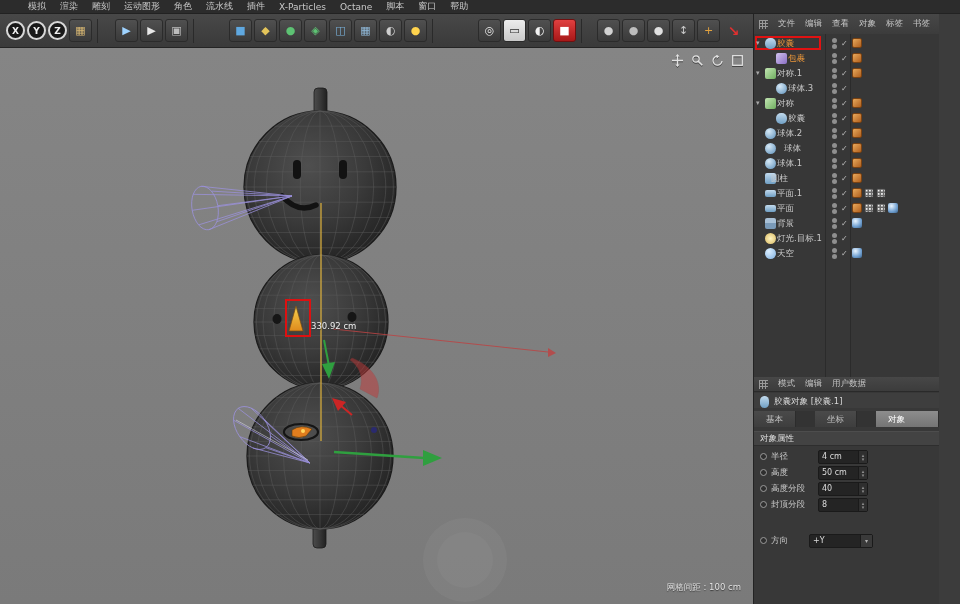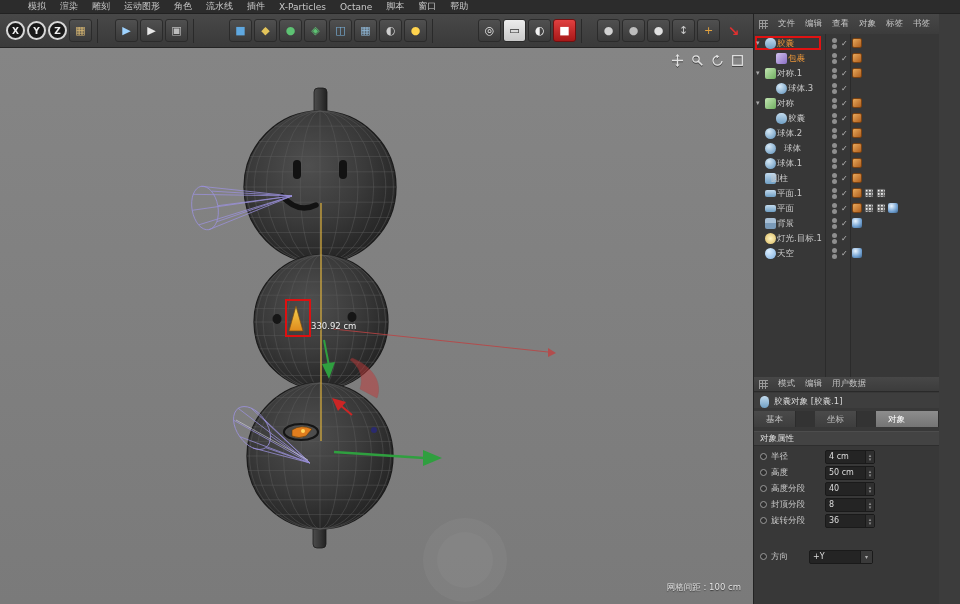--- a/index.html
+++ b/index.html
@@ -87,21 +87,21 @@
   .atab.sel{background:linear-gradient(#8d8d8d,#757575);color:#fff;flex:1;}
   .am-section{position:absolute;left:0;right:0;top:417px;height:13px;line-height:13px;
               font-size:8.5px;color:#dedede;padding-left:6px;background:#434343;
               border-top:1px solid #4d4d4d;border-bottom:1px solid #2e2e2e;}
   .am-fields{position:absolute;left:0;right:0;top:434px;}
   .fld-row{position:relative;height:16px;line-height:16px;font-size:8.5px;}
   .fld-row.last{margin-top:20px;}
   .fld-anim{position:absolute;left:6px;top:5px;width:5px;height:5px;border-radius:50%;
             border:1.5px solid #9a9a9a;background:#2e2e2e;}
   .fld-label{position:absolute;left:17px;color:#c9c9c9;white-space:nowrap;}
-  .fld-input{position:absolute;left:71px;top:2px;width:48px;height:12px;background:#242424;
+  .fld-input{position:absolute;left:64px;top:2px;width:48px;height:12px;background:#242424;
              border:1px solid #1a1a1a;border-radius:2px;display:flex;align-items:stretch;}
   .fld-value{flex:1;padding-left:3px;color:#dcdcdc;font-size:8px;line-height:11px;white-space:nowrap;}
   .spin{width:8px;display:flex;flex-direction:column;align-items:center;justify-content:center;
         line-height:4px;font-size:5px;color:#8e8e8e;border-left:1px solid #1a1a1a;background:#2f2f2f;}
   .fld-dropdown{position:absolute;left:55px;top:2px;width:62px;height:12px;background:#242424;
                 border:1px solid #1a1a1a;border-radius:2px;display:flex;align-items:stretch;}
   .dd-caret{width:11px;text-align:center;font-size:6px;color:#b0b0b0;background:#3a3a3a;
             line-height:11px;border-left:1px solid #1a1a1a;}
 </style>
 </head>
@@ -628,31 +628,20 @@
           <span class="fld-anim"></span>
           <span class="fld-label">封顶分段</span>
           <span class="fld-input">
             <span class="fld-value">8</span>
             <span class="spin">
               <i>▴</i>
               <i>▾</i>
             </span>
           </span>
         </div>
-        <div class="fld-row">
-          <span class="fld-anim"></span>
-          <span class="fld-label">旋转分段</span>
-          <span class="fld-input">
-            <span class="fld-value">36</span>
-            <span class="spin">
-              <i>▴</i>
-              <i>▾</i>
-            </span>
-          </span>
-        </div>
         <div class="fld-row last">
           <span class="fld-anim"></span>
           <span class="fld-label">方向</span>
           <span class="fld-dropdown">
             <span class="fld-value">+Y</span>
             <span class="dd-caret">▾</span>
           </span>
         </div>
       </div>
   </div>

